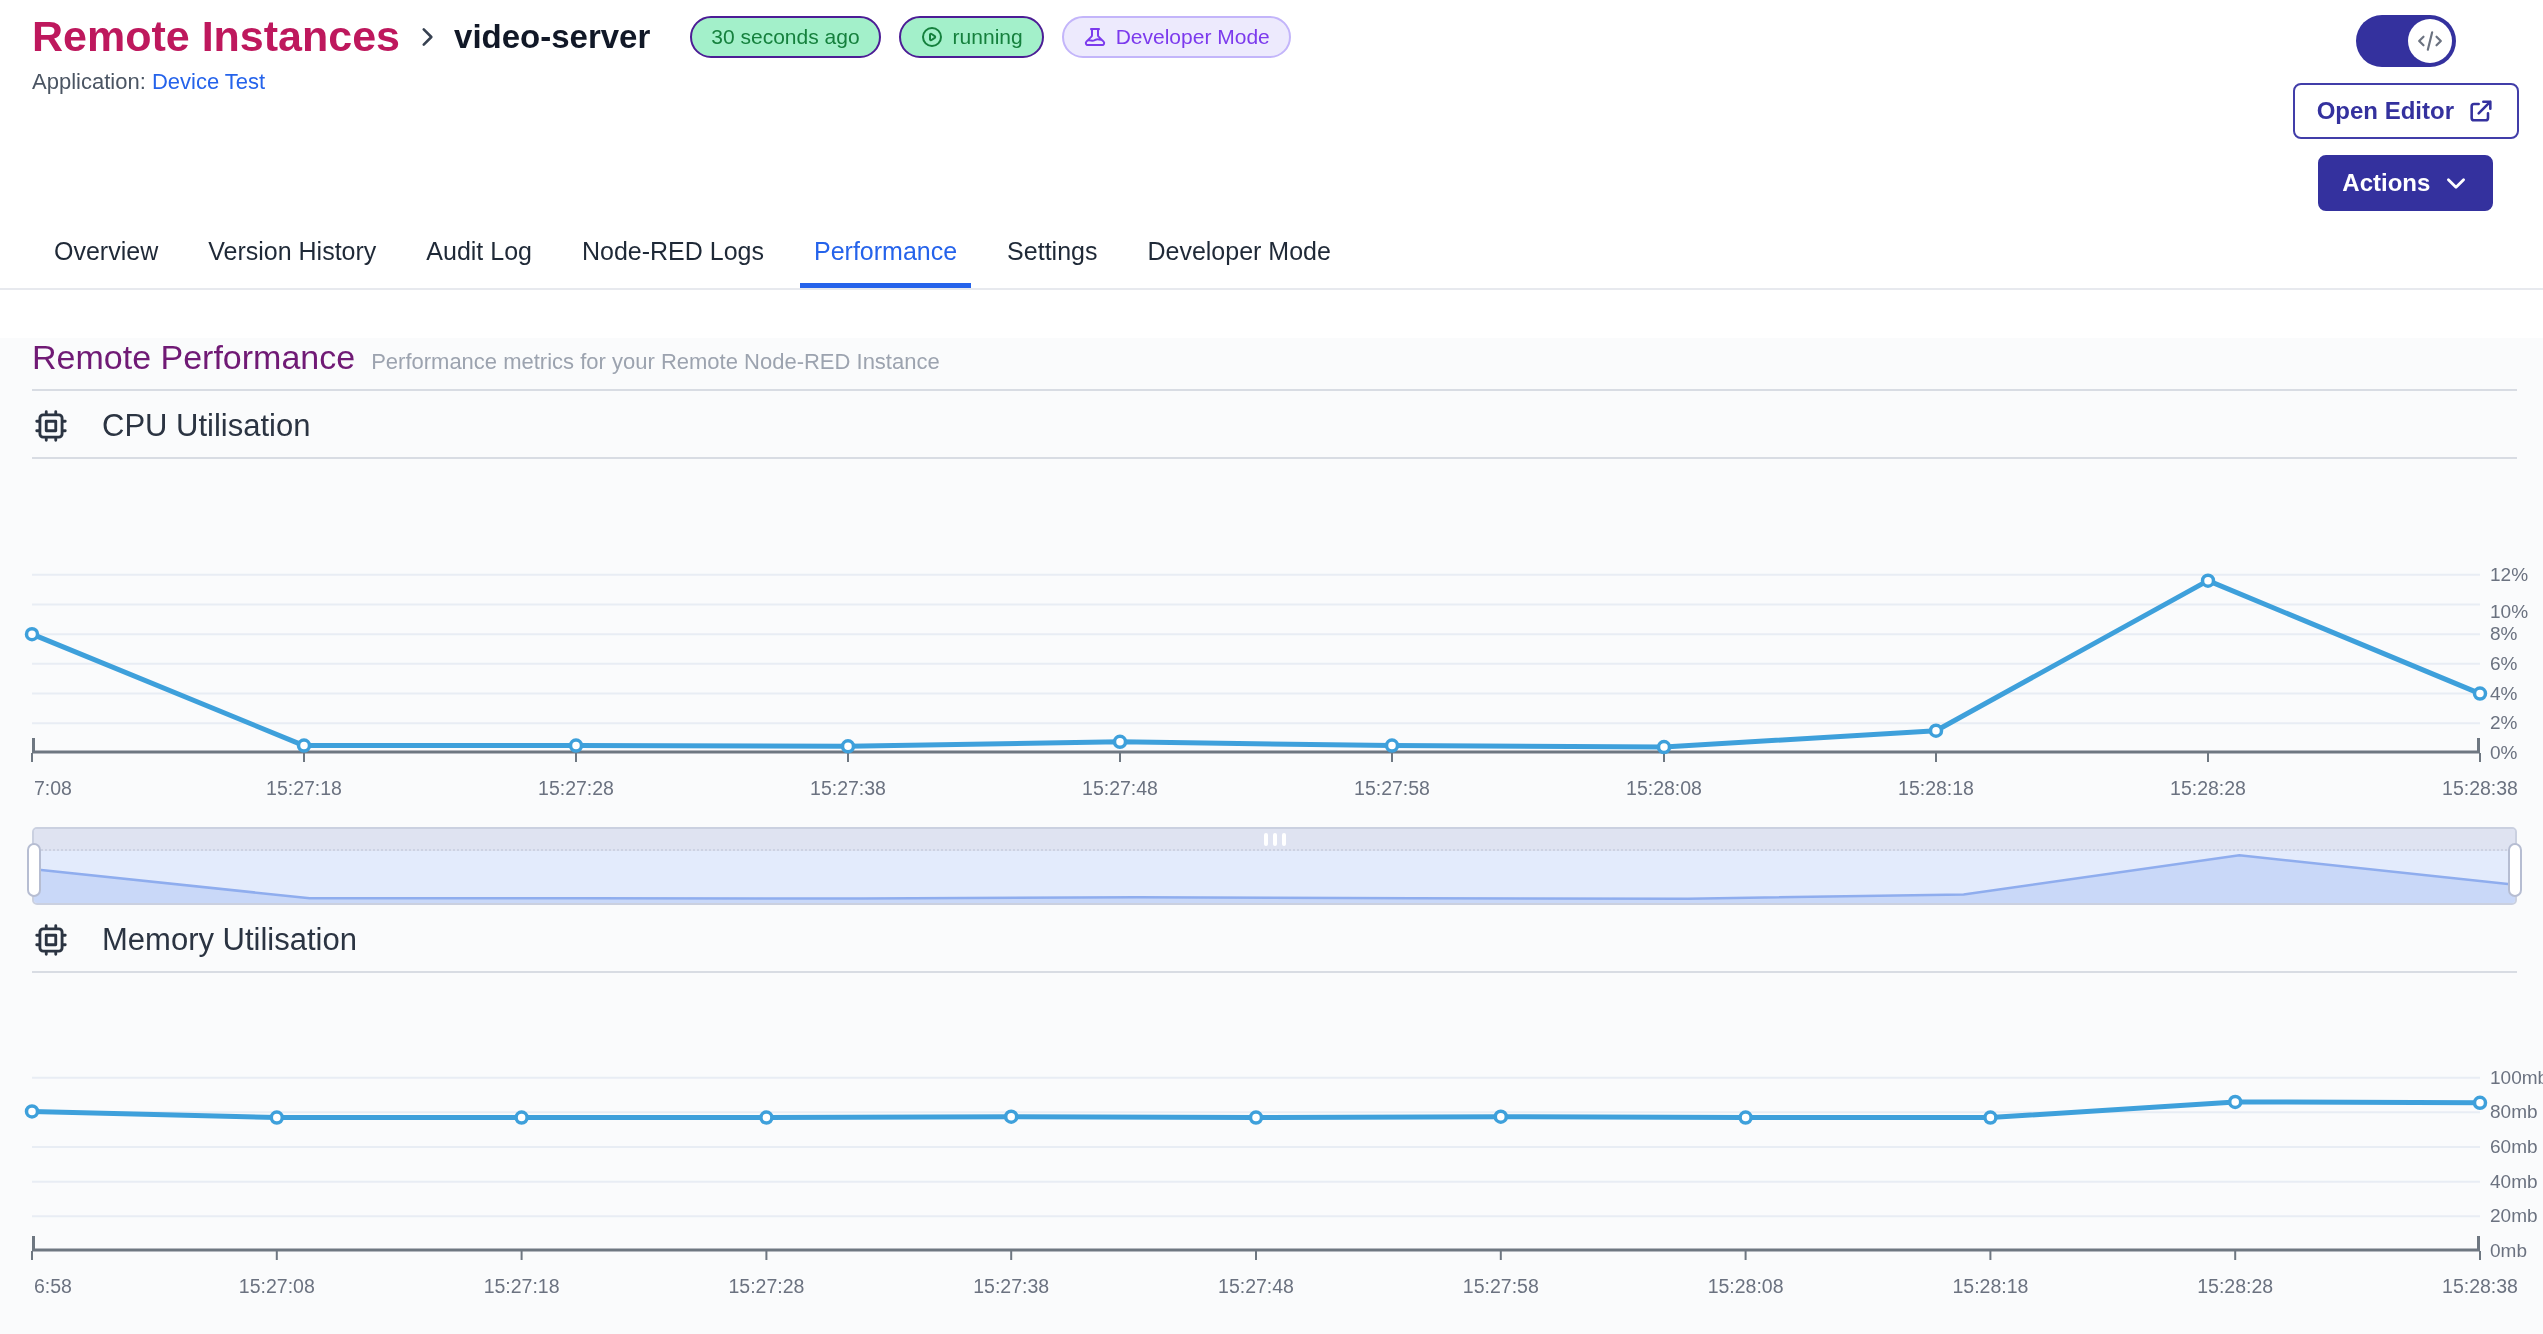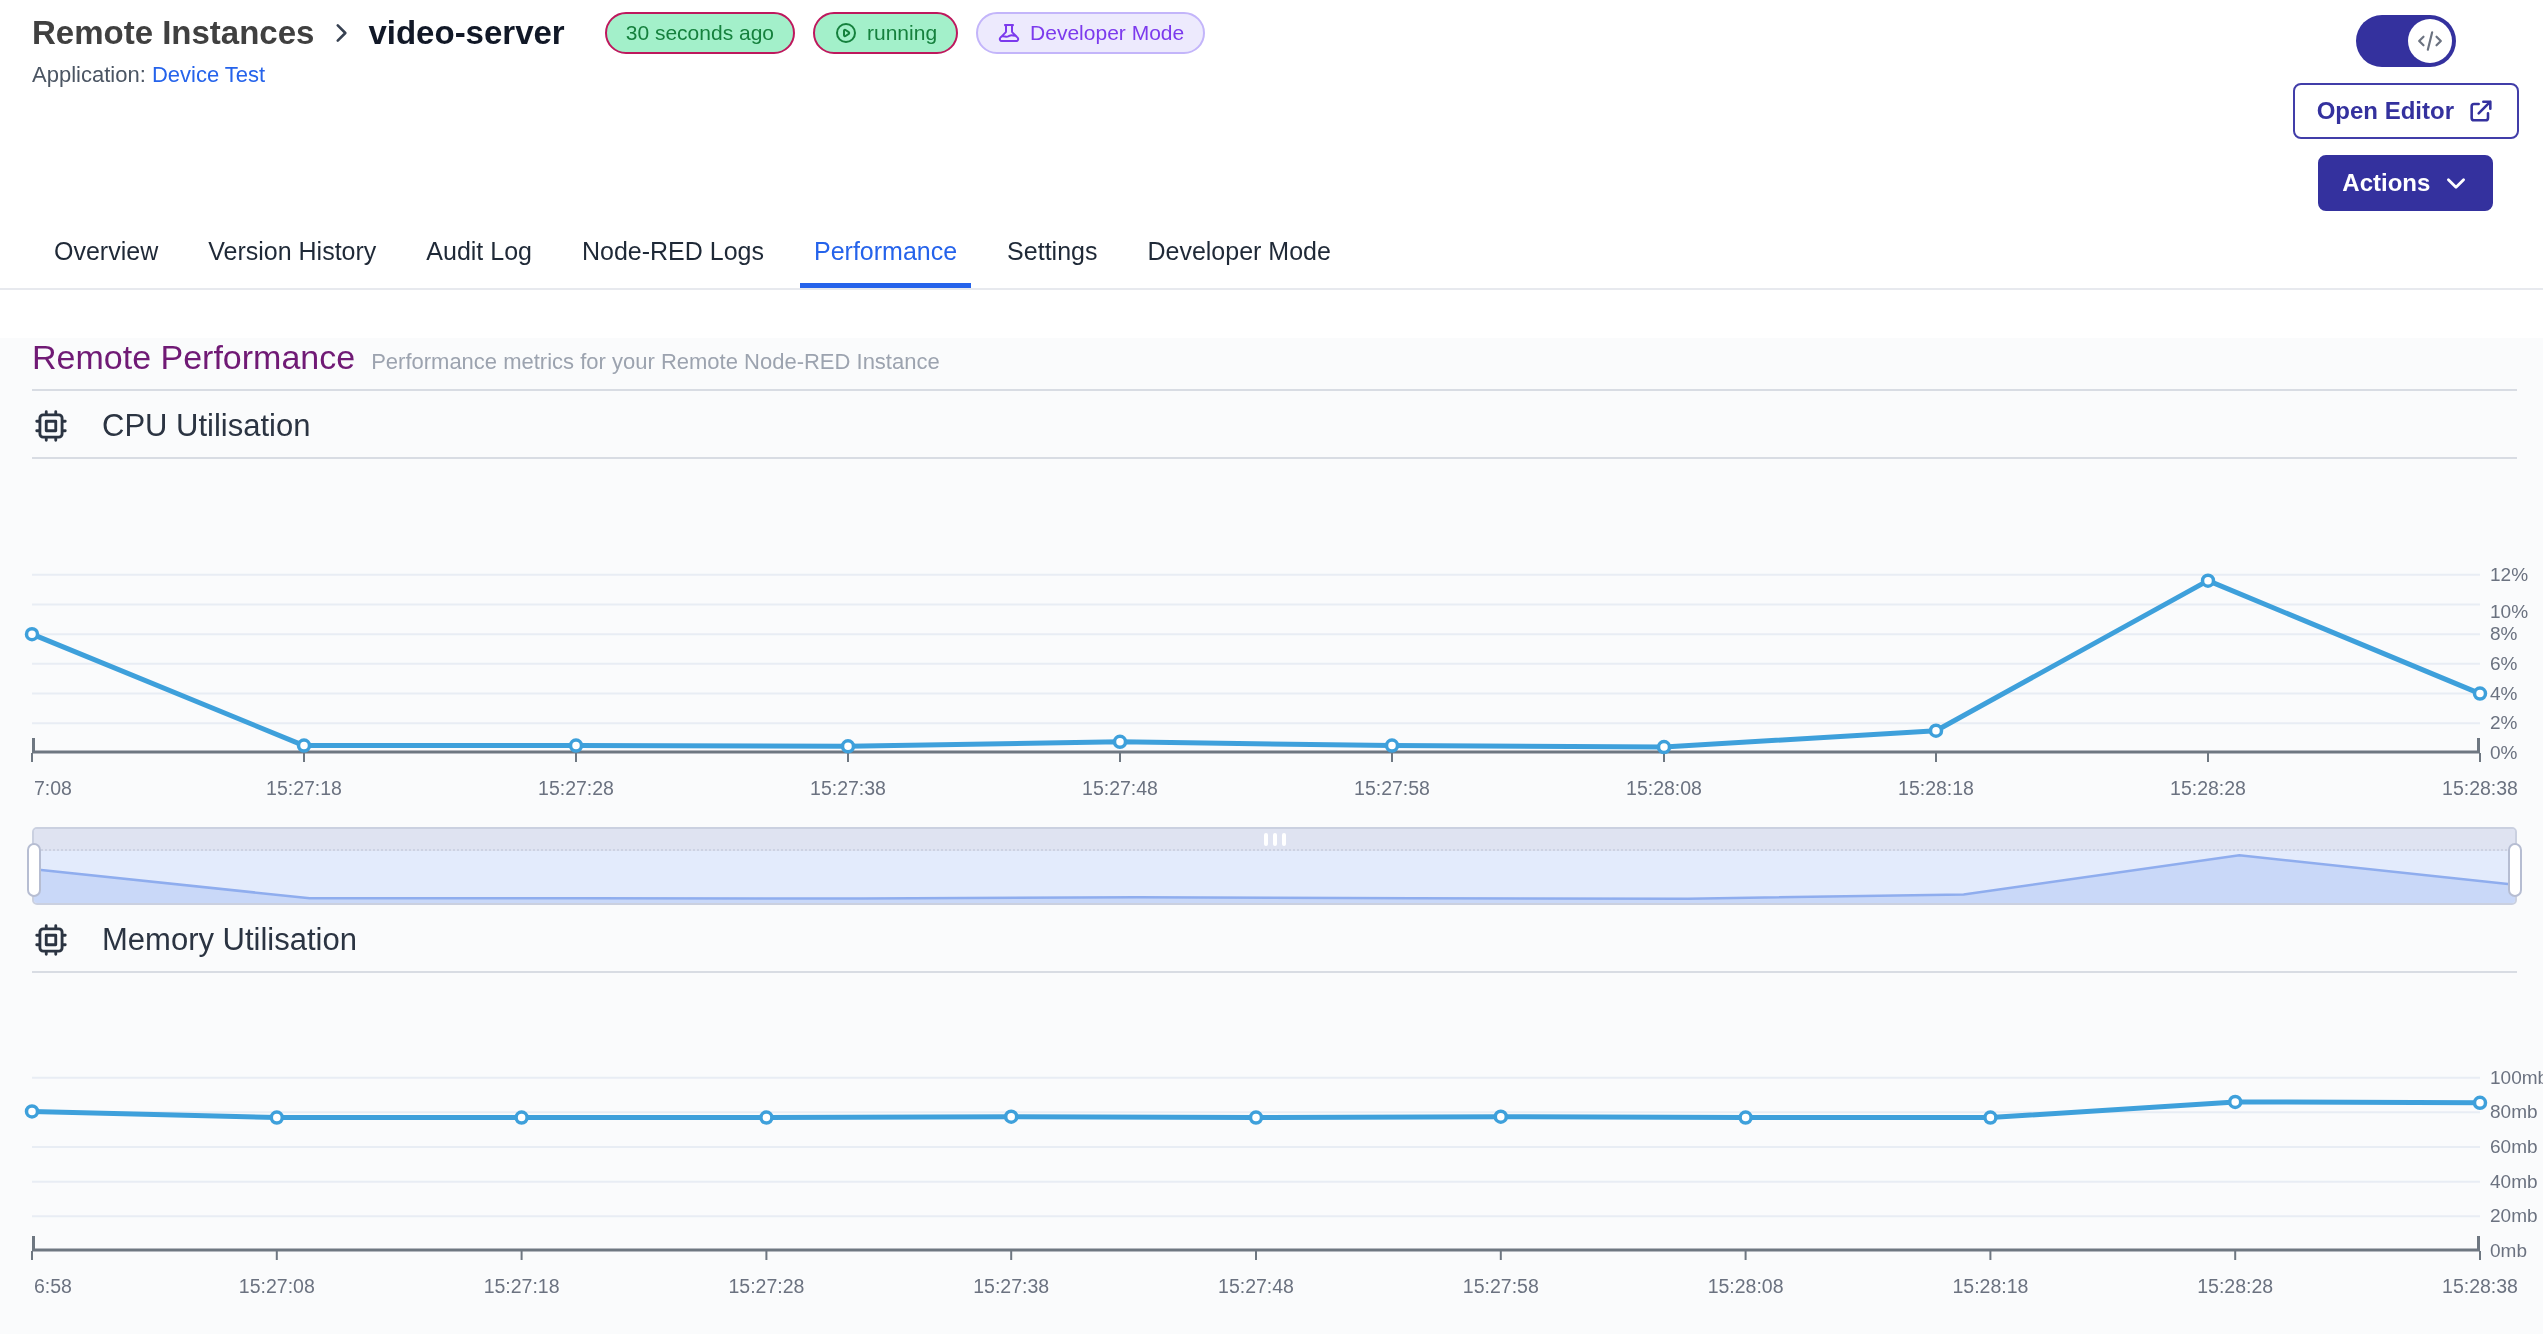--- a/index.html
+++ b/index.html
@@ -7,26 +7,26 @@
   body {
     width:2543px; height:1334px; overflow:hidden;
     background:#ffffff; color:#1f2937;
     font-family:"Liberation Sans", sans-serif;
   }
   svg { display:block; }
 
   
   .topbar { display:flex; justify-content:space-between; align-items:flex-start; padding:12px 24px 0 32px; }
   .crumb-row { display:flex; align-items:center; gap:14px; }
-  .crumb-link { font-size:33px; font-weight:700; color:#404040; cursor:pointer; }
+  .crumb-link { font-size:43px; font-weight:700; color:#be185d; cursor:pointer; }
   .crumb-sep { color:#374151; display:flex; align-items:center; }
   .crumb-current { font-size:33px; font-weight:700; color:#111827; }
   .badges { display:flex; align-items:center; gap:18px; margin-left:26px; }
   .badge { display:inline-flex; align-items:center; gap:9px; font-size:21px; padding:7px 19px; border-radius:999px; white-space:nowrap; }
-  .badge.green  { background:#a3f0ca; border:2px solid #be185d; color:#15803d; }
+  .badge.green  { background:#a3f0ca; border:2px solid #4c1d95; color:#15803d; }
   .badge.purple { background:#edeafd; border:2px solid #c3b5fa; color:#7c3aed; }
   .app-row { margin-top:8px; font-size:22px; color:#4b5563; }
   .app-link { color:#2563eb; cursor:pointer; }
 
   .tb-right { display:flex; align-items:center; gap:16px; padding-top:3px;flex-direction:column; }
   .toggle { width:100px; height:52px; border-radius:999px; background:#34319e; position:relative; cursor:pointer; flex:none; }
   .toggle-knob { position:absolute; right:4px; top:4px; width:44px; height:44px; border-radius:50%; background:#fff; color:#6b7280; display:flex; align-items:center; justify-content:center; }
   .btn { display:flex; align-items:center; gap:13px; height:56px; padding:0 22px; border-radius:8px; font-size:24px; font-weight:700; cursor:pointer; }
   .btn.outline { background:#fff; border:2px solid #413da9; color:#34319e; }
   .btn.solid { background:#34319e; border:2px solid #34319e; color:#fff; }

